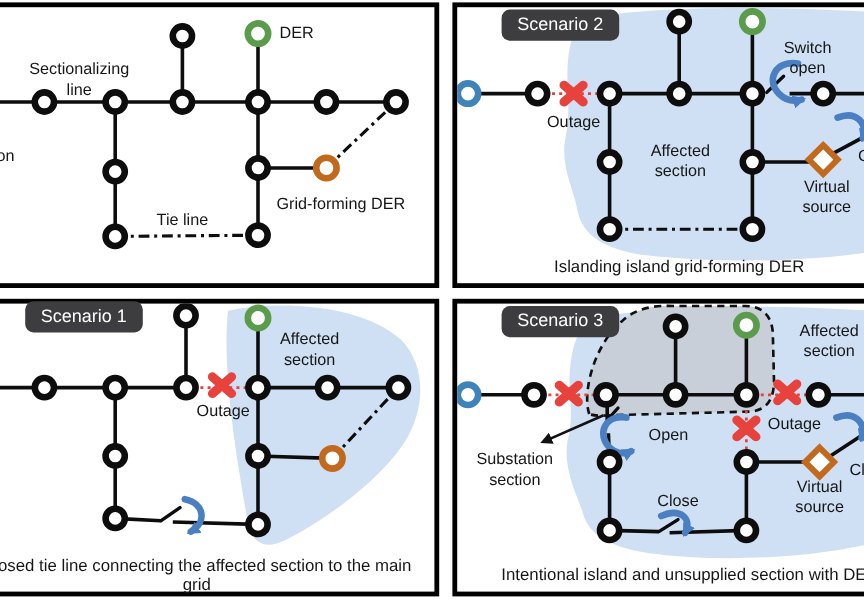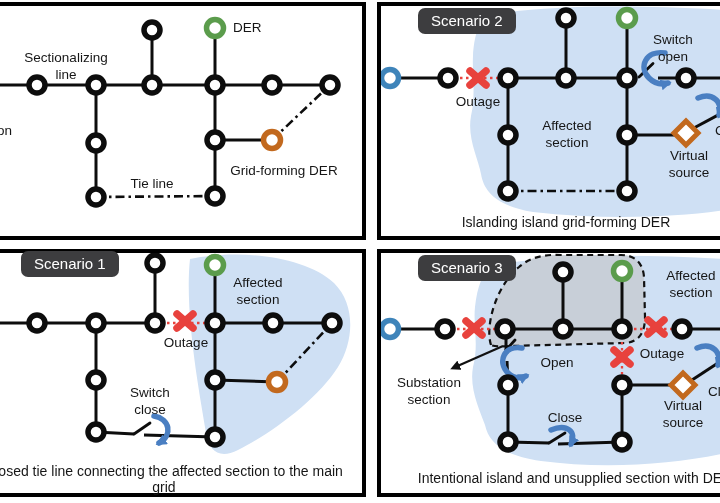--- a/index.html
+++ b/index.html
@@ -154,21 +154,20 @@
         <circle class="node" cx="122" cy="179" r="8"></circle>
         <circle class="node" cx="241" cy="127" r="8"></circle>
         <circle class="node" cx="241" cy="184" r="8"></circle>
         <circle cx="241" cy="12" r="8.5" fill="#fff" stroke-width="5.5" stroke="#5b9c4c"></circle>
         <circle cx="303" cy="129" r="8.5" fill="#fff" stroke-width="5.5" stroke="#c2691e"></circle>
       </g>
     </svg>
     <div class="badge" style="left:6px;top:-2px;">Scenario 1</div>
     <div class="lbl wrap" style="left:284px;top:38px;width:72px;">Affected section</div>
     <div class="lbl" style="left:212px;top:89px;">Outage</div>
-    <div class="lbl wrap" style="left:176px;top:148px;width:56px;">Switch close</div>
     <div class="lbl cap wrap" style="left:190px;top:226px;width:370px;">Closed tie line connecting the affected section to the main grid</div>
   </div>
 
   <div class="panel" style="left:377px;top:249px;width:353px;height:248px;">
     <svg width="345" height="240" viewBox="0 0 345 240">
       <path d="M112,12 C102,18 96,34 94,54 C92,72 98,92 92,114 C88,136 99,158 104,172 C108,190 122,202 160,208 C220,216 292,212 345,200 L345,6 C250,0 170,2 112,12 Z" fill="#cfe0f4"></path>
       <path fill-opacity="0.92" stroke="#111" stroke-width="2.2" stroke-dasharray="6 4.5" d="M110,92 C104,74 114,34 138,14 C148,5 162,1 180,2 L240,2 C254,2 262,10 263,24 L264,64 C264,80 258,89 244,90 L128,93 C118,94 112,93 110,92 Z" fill="#c8cdd5"></path>
       <g>
         <line class="bk" x1="9" y1="76" x2="64" y2="76"></line>
         <line class="bk" x1="124" y1="76" x2="241" y2="76"></line>

